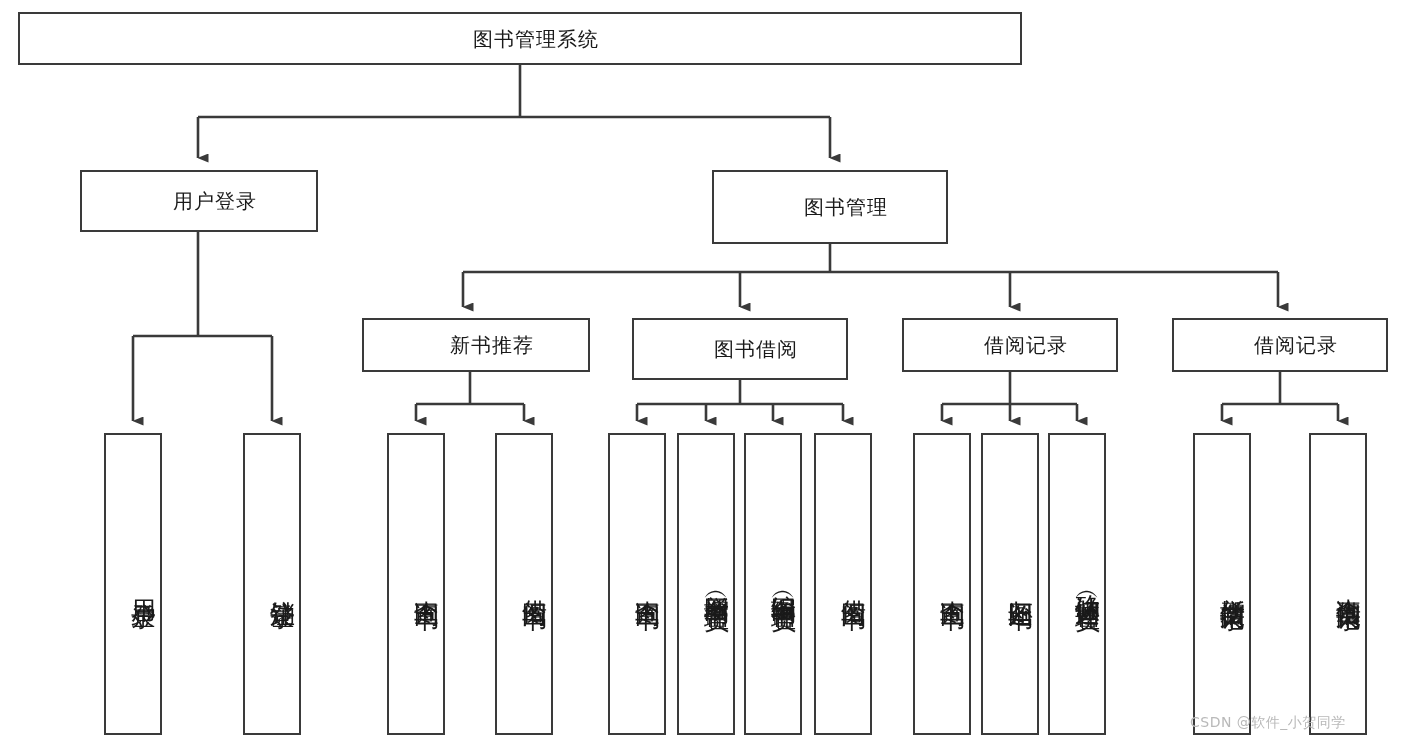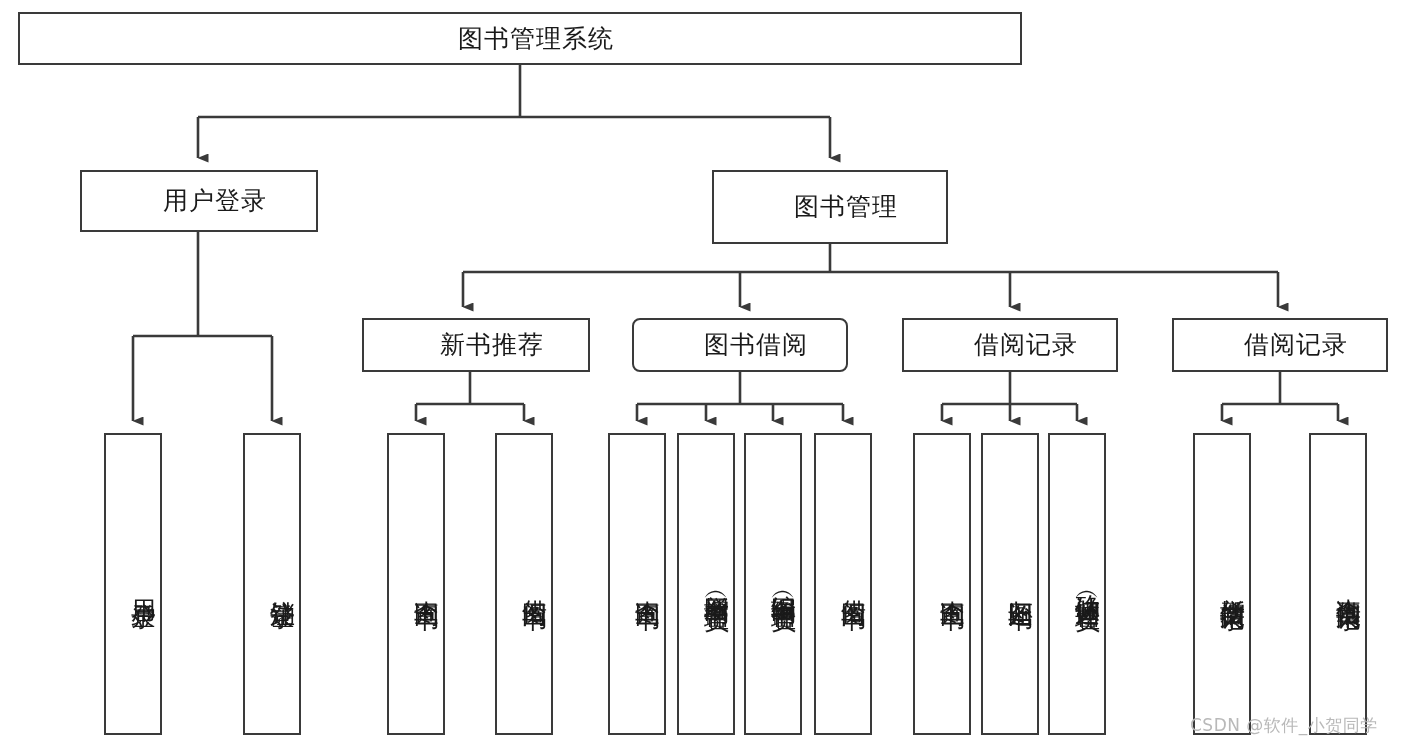--- a/index.html
+++ b/index.html
@@ -29,21 +29,21 @@
     box-sizing: border-box;
     border: 2.5px solid #3a3a3a;
     background: #ffffff;
     color: #1a1a1a;
     display: flex;
     align-items: center;
     justify-content: center;
     text-align: center;
   }
   .node-box.horizontal {
-    font-size: 25px;
+    font-size: 20px;
     line-height: 1.1;
     letter-spacing: 1px;
     padding-left: 32px;
   }
   .node-box.vertical {
     writing-mode: vertical-rl;
     text-orientation: upright;
     font-size: 25px;
     line-height: 1.35;
     letter-spacing: 2px;
@@ -54,21 +54,21 @@
   }
   .node-label {
     white-space: pre-line;
     display: block;
   }
   .node-box.vertical .node-label {
     white-space: normal;
   }
   .watermark {
     position: absolute;
-    font-size: 17px;
+    font-size: 14px;
     color: #b9b9b9;
     letter-spacing: 0.5px;
     white-space: nowrap;
     user-select: none;
   }
 </style>
 </head>
 <body>
 
 <div id="diagram-root">
@@ -135,21 +135,21 @@
   <div class="node-box horizontal" style="left:80px; top:170px; width:238px; height:62px;">
     <span class="node-label">用户登录</span>
   </div>
   <div class="node-box horizontal" style="left:712px; top:170px; width:236px; height:74px;">
     <span class="node-label">图书管理</span>
   </div>
 
   <div class="node-box horizontal" style="left:362px; top:318px; width:228px; height:54px;">
     <span class="node-label">新书推荐</span>
   </div>
-  <div class="node-box horizontal" style="left:632px; top:318px; width:216px; height:54px;border-radius:8px;">
+  <div class="node-box horizontal" style="left:632px; top:318px; width:216px; height:62px;">
     <span class="node-label">图书借阅</span>
   </div>
   <div class="node-box horizontal" style="left:902px; top:318px; width:216px; height:54px;">
     <span class="node-label">借阅记录</span>
   </div>
   <div class="node-box horizontal" style="left:1172px; top:318px; width:216px; height:54px;text-align:center;">
     <span class="node-label">借阅记录</span>
   </div>
 
   <div class="node-box vertical" style="left:104px; top:433px; width:58px; height:302px;">

